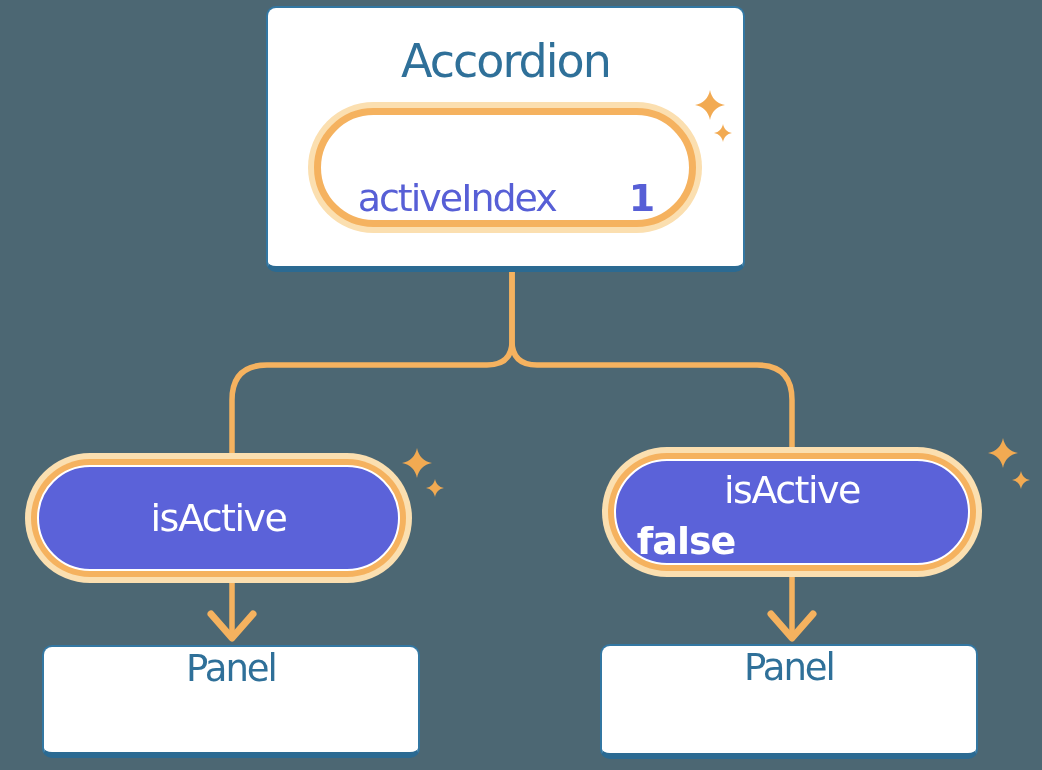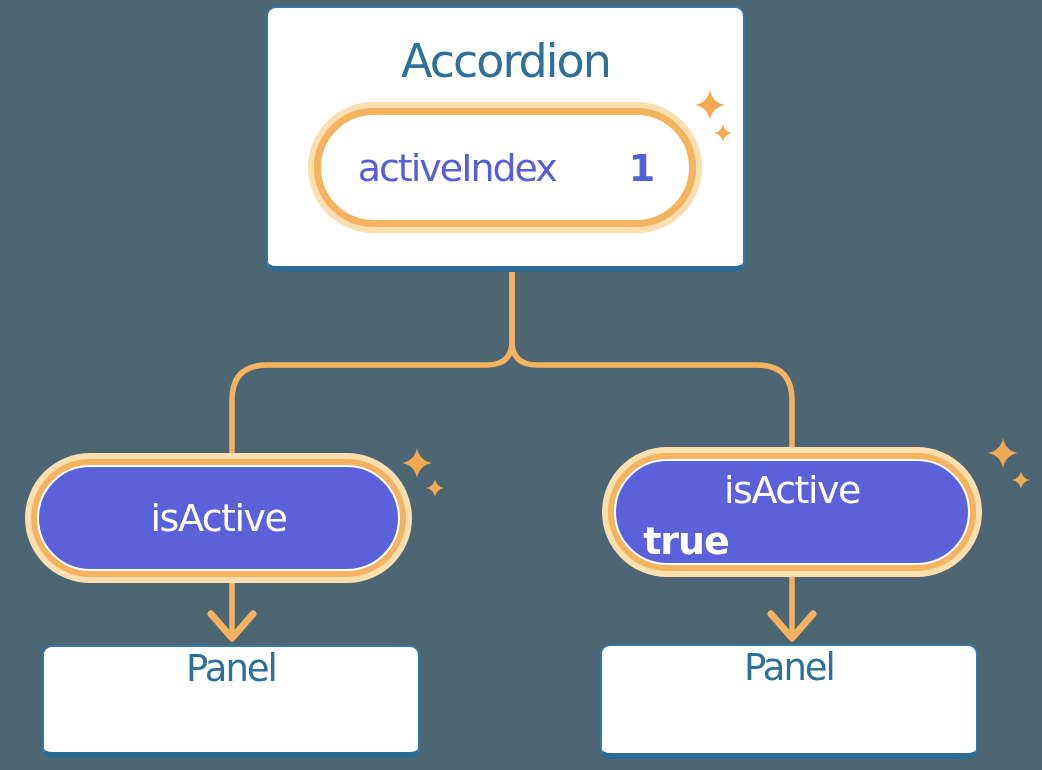--- a/index.html
+++ b/index.html
@@ -83,21 +83,21 @@
     padding: 6px;
     z-index: 3;
   }
   .state-pill { left: 308px; top: 102px; width: 394px; height: 131px; }
   .state-pill-body {
     width: 100%; height: 100%;
     border-radius: 999px;
     background: var(--card-bg);
     border: 7px solid var(--orange);
     display: flex;
-    align-items: center;
+    align-items: flex-end;
     overflow: hidden;
   }
   .state-key {
     flex: 1;
     display: flex; align-items: center; justify-content: center;
     color: var(--purple-text);
     font-size: 38px;
     letter-spacing: -2px;
   }
   .state-divider { width: 2.5px; background: var(--orange); }
@@ -187,21 +187,21 @@
         <div class="prop-divider"></div>
       </div>
     </div>
   </div>
 
   <div class="pill-halo prop-pill-right">
     <div class="prop-pill-ring">
       <div class="prop-pill-body">
         <div class="prop-key">isActive</div>
         <div class="prop-divider"></div>
-        <div class="prop-value">true</div>
+        <div class="prop-value">false</div>
       </div>
     </div>
   </div>
 
   <div class="card panel-card panel-left">
     <div class="card-title">Panel</div>
   </div>
   <div class="card panel-card panel-right">
     <div class="card-title">Panel</div>
   </div>

